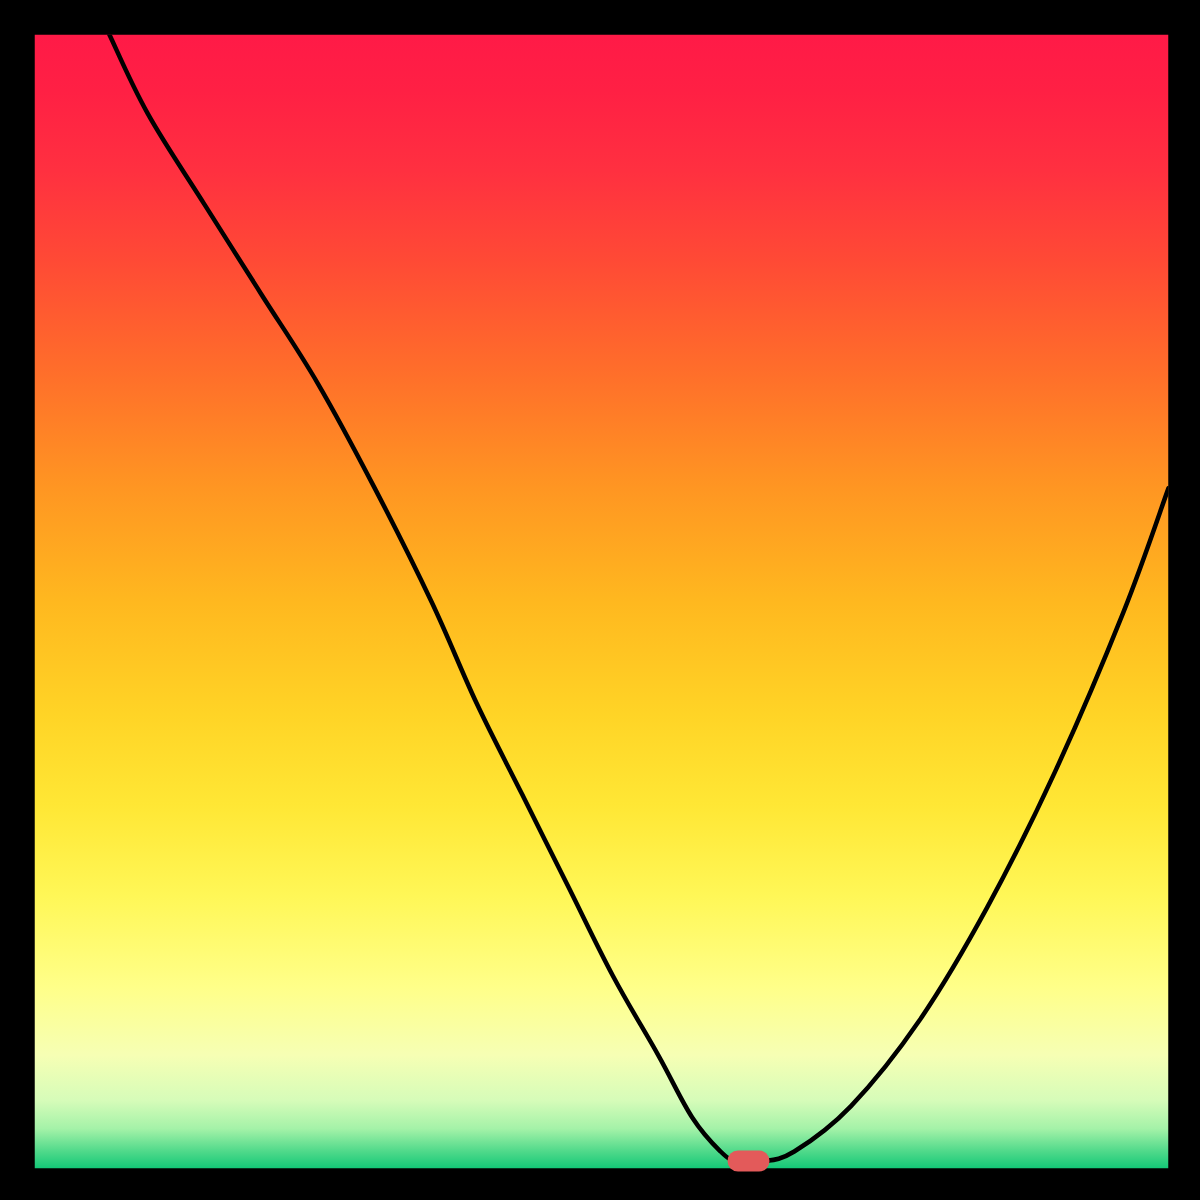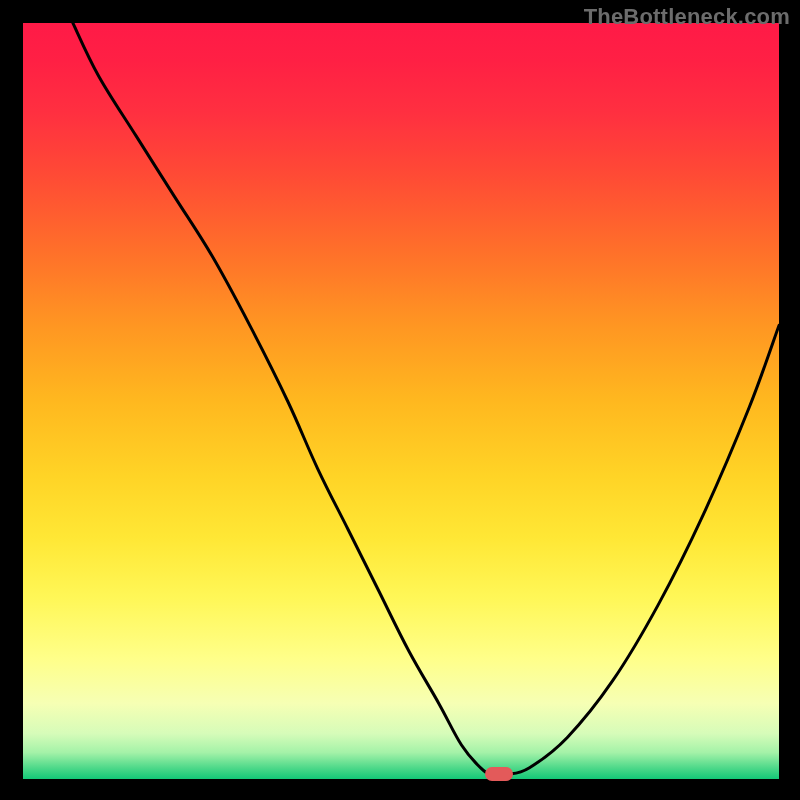--- a/index.html
+++ b/index.html
@@ -44,21 +44,20 @@
     background: #e35a5a;
     border-radius: 8px;
     transform: translate(-50%, -50%);
     z-index: 10;
   }
 </style>
 </head>
 <body>
 
 <div class="frame">
-  <div class="watermark">TheBottleneck.com</div>
   <div class="plot">
     <svg id="chart-svg" xmlns="http://www.w3.org/2000/svg" width="756" height="756" viewBox="0 0 756 756">
         <defs>
           <linearGradient id="bg-grad" x1="0" y1="0" x2="0" y2="1">
             <stop offset="0%" stop-color="#ff1a47"></stop>
             <stop offset="5%" stop-color="#ff2044"></stop>
             <stop offset="12%" stop-color="#ff3040"></stop>
             <stop offset="20%" stop-color="#ff4a35"></stop>
             <stop offset="30%" stop-color="#ff6f2a"></stop>
             <stop offset="40%" stop-color="#ff9622"></stop>

